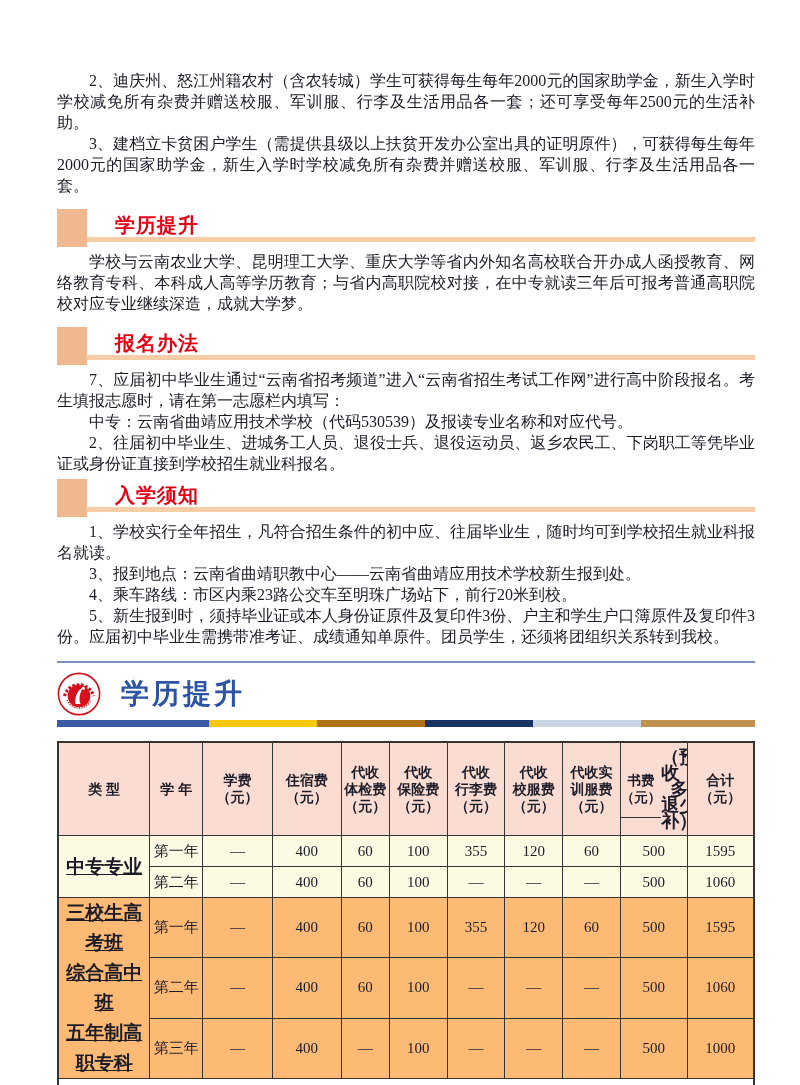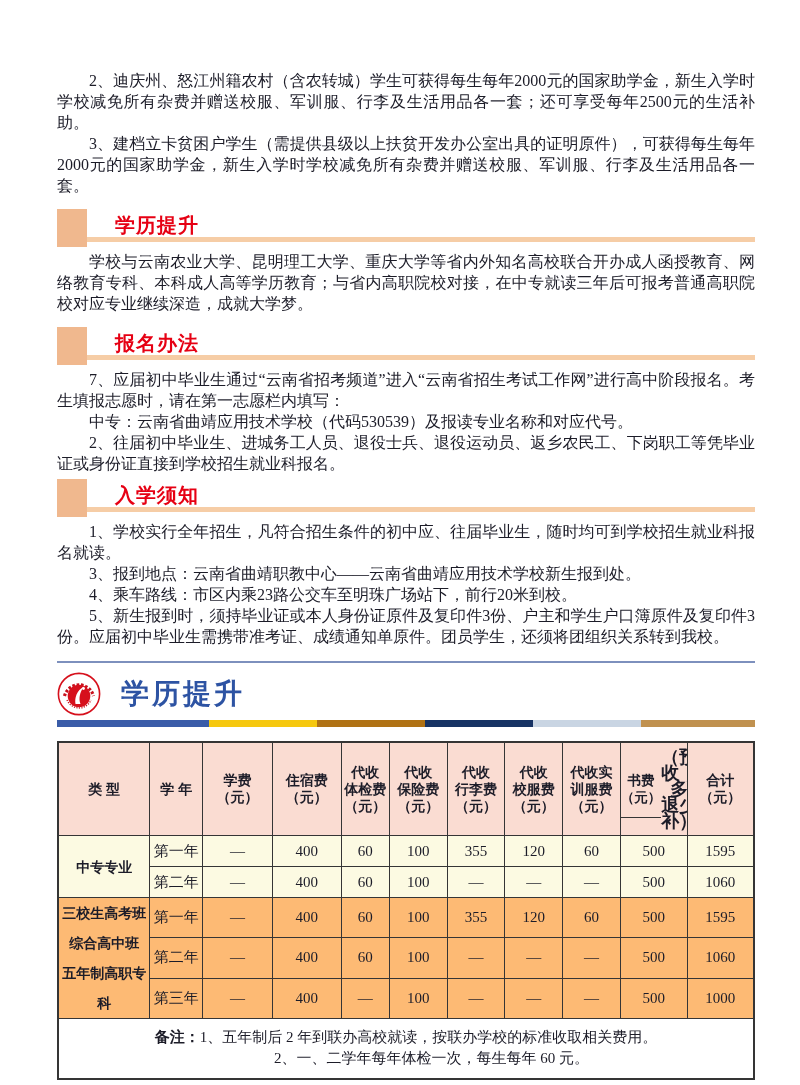--- a/index.html
+++ b/index.html
@@ -110,23 +110,24 @@
     flex: 1;
     display: flex; align-items: center; justify-content: center;
     white-space: pre-line;
     font-size: 18px;
     line-height: 16px;
   }
   tr.data-row { height: 31px; }
   td.type-cell {
     font-family: "Liberation Sans", "DejaVu Sans", sans-serif;
     font-weight: bold;
-    font-size: 14px;
+    font-size: 19px;
     white-space: pre-line;
     line-height: 30px;
+    text-decoration: underline;
   }
   td.year-cell, td.val-cell {
     font-size: 15px;
     font-family: "Liberation Serif", "DejaVu Serif", serif;
   }
   tr.g1 td { background: #fcfae2; }
   tr.g2 td { background: #fdba74; }
   td.notes-cell {
     background: #ffffff;
     text-align: left;

